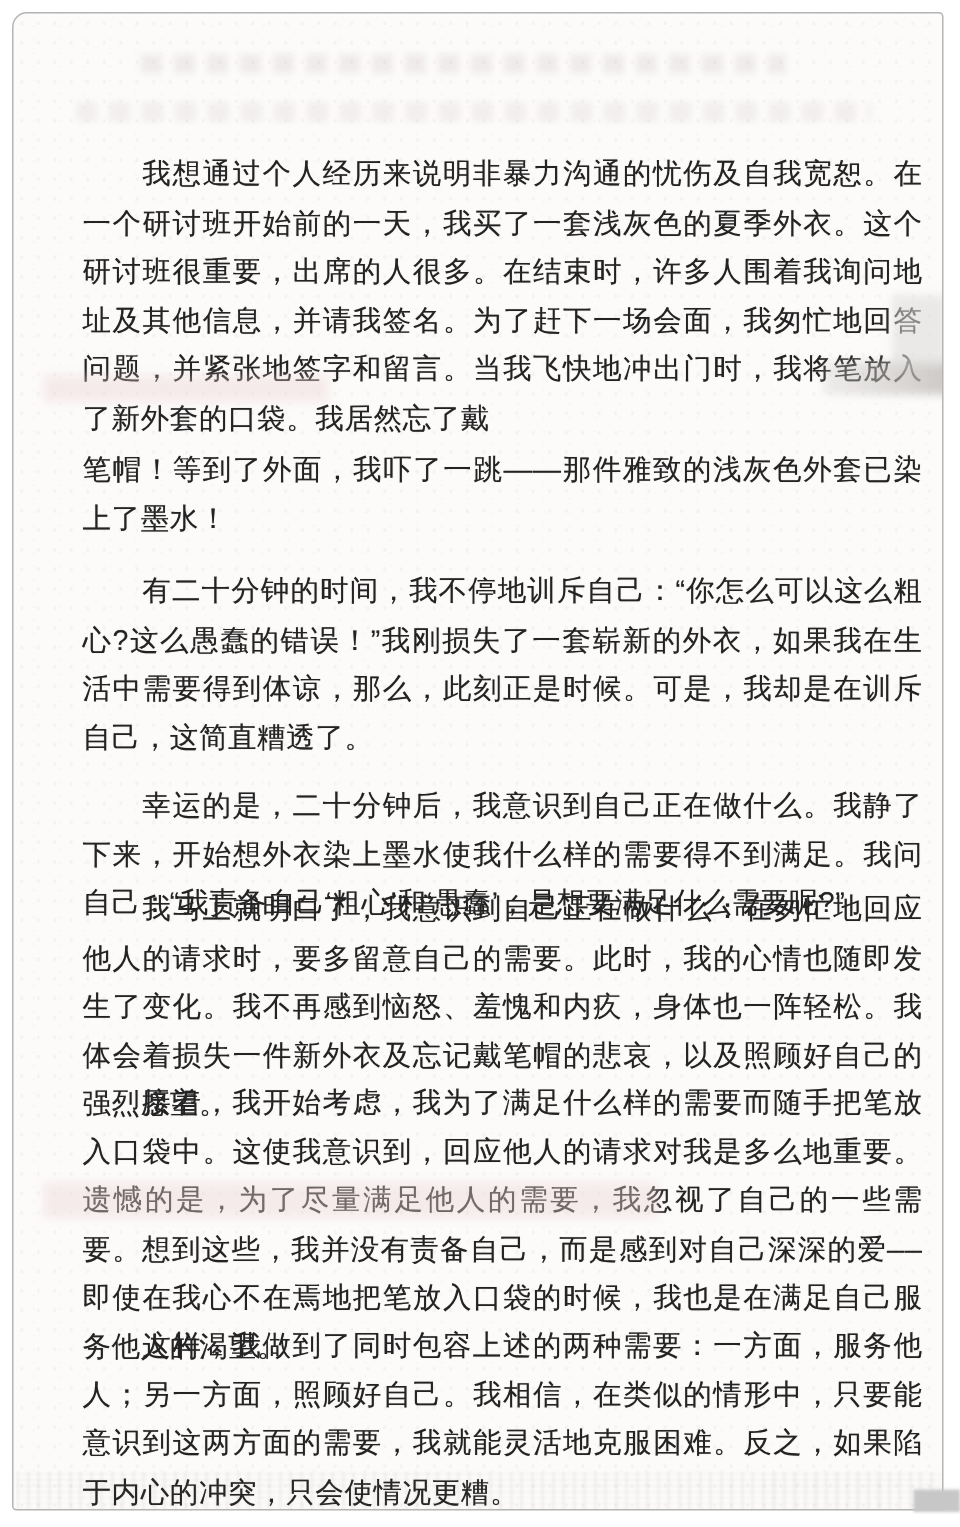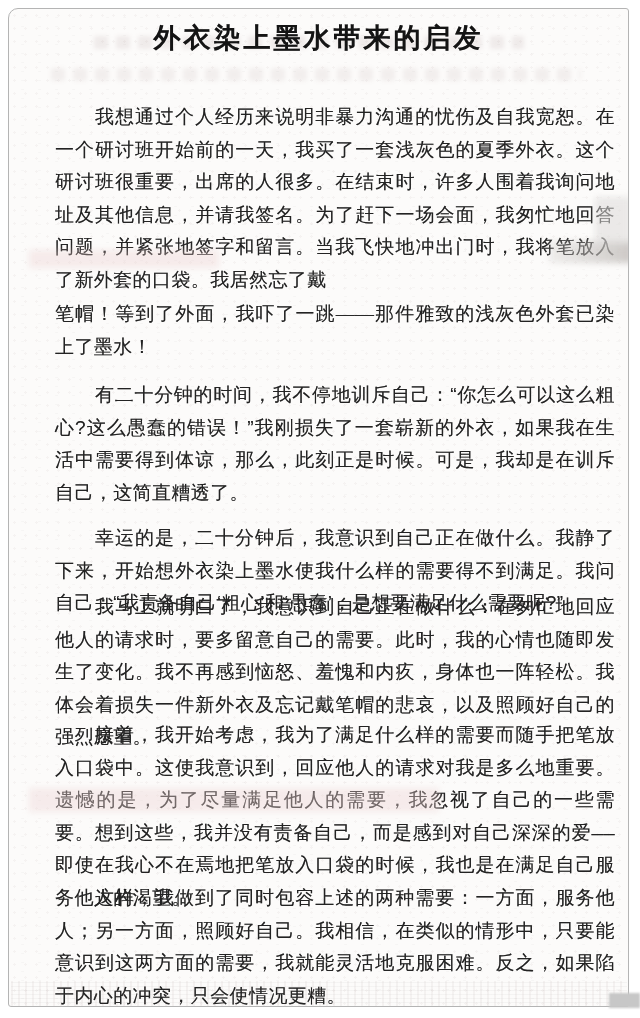--- a/index.html
+++ b/index.html
@@ -14,21 +14,21 @@
     background-position:0 0, 5px 4px;}
   .title{position:absolute;top:11px;left:0;width:100%;text-align:center;
     font-size:27px;font-weight:bold;color:#141414;letter-spacing:3px;margin:0;
     text-shadow:0 0 .5px rgba(20,20,20,.55);}
   .para{position:absolute;left:34px;width:560px;margin:12px;
     font-size:19px;line-height:32.5px;color:#232323;
     text-align:justify;word-break:break-all;letter-spacing:.4px;
     text-shadow:0 0 .5px rgba(45,45,45,.5);}
   .para{text-indent:2.1em;}
   .para.noindent{text-indent:0;}
-  .b1{top:80px;} .b2{top:277px;font-family:Liberation Serif, serif;} .b3{top:358px;} .b4{top:501px;}
+  .b1{top:80px;} .b2{top:277px;} .b3{top:358px;} .b4{top:501px;}
   .b5{top:570px;} .b6{top:699px;font-family:Liberation Mono, monospace;} .b7{top:861px;}
   
   .ghost{position:absolute;height:13px;opacity:.13;filter:blur(2px);
     background:repeating-linear-gradient(90deg,#9f8585 0 14px,transparent 14px 22px);}
   .ghost1{top:27px;left:85px;width:430px;}
   .ghost2{top:59px;left:42px;width:530px;opacity:.10;}
   .smudge{position:absolute;filter:blur(3px);}
   .smudge-topright{top:232px;left:540px;width:84px;height:22px;
     background:linear-gradient(90deg,rgba(200,196,193,.25),rgba(196,192,189,.85));}
   .smudge-rightedge{top:188px;left:586px;width:36px;height:48px;background:rgba(220,218,216,.55);}
@@ -41,21 +41,20 @@
   .corner-grey{position:absolute;top:993px;left:609px;width:31px;height:15px;
     background:#c7c7c7;filter:blur(1px);}
 </style>
 </head>
 <body>
 
 <div class="scan-page">
   <div class="ghost ghost1"></div>
   <div class="ghost ghost2"></div>
 
-  <h1 class="title">外衣染上墨水带来的启发</h1>
 
   <div>
       <p class="para b1">我想通过个人经历来说明非暴力沟通的忧伤及自我宽恕。在一个研讨班开始前的一天，我买了一套浅灰色的夏季外衣。这个研讨班很重要，出席的人很多。在结束时，许多人围着我询问地址及其他信息，并请我签名。为了赶下一场会面，我匆忙地回答问题，并紧张地签字和留言。当我飞快地冲出门时，我将笔放入了新外套的口袋。我居然忘了戴</p>
       <p class="para b2 noindent">笔帽！等到了外面，我吓了一跳——那件雅致的浅灰色外套已染上了墨水！</p>
       <p class="para b3">有二十分钟的时间，我不停地训斥自己：“你怎么可以这么粗心?这么愚蠢的错误！”我刚损失了一套崭新的外衣，如果我在生活中需要得到体谅，那么，此刻正是时候。可是，我却是在训斥自己，这简直糟透了。</p>
       <p class="para b4">幸运的是，二十分钟后，我意识到自己正在做什么。我静了下来，开始想外衣染上墨水使我什么样的需要得不到满足。我问自己：“我责备自己‘粗心’和‘愚蠢’，是想要满足什么需要呢?”</p>
       <p class="para b5">我马上就明白了，我意识到自己正在做什么：在匆忙地回应他人的请求时，要多留意自己的需要。此时，我的心情也随即发生了变化。我不再感到恼怒、羞愧和内疚，身体也一阵轻松。我体会着损失一件新外衣及忘记戴笔帽的悲哀，以及照顾好自己的强烈愿望。</p>
       <p class="para b6">接着，我开始考虑，我为了满足什么样的需要而随手把笔放入口袋中。这使我意识到，回应他人的请求对我是多么地重要。遗憾的是，为了尽量满足他人的需要，我忽视了自己的一些需要。想到这些，我并没有责备自己，而是感到对自己深深的爱——即使在我心不在焉地把笔放入口袋的时候，我也是在满足自己服务他人的渴望。</p>
       <p class="para b7">这样，我做到了同时包容上述的两种需要：一方面，服务他人；另一方面，照顾好自己。我相信，在类似的情形中，只要能意识到这两方面的需要，我就能灵活地克服困难。反之，如果陷于内心的冲突，只会使情况更糟。</p>
     </div>

